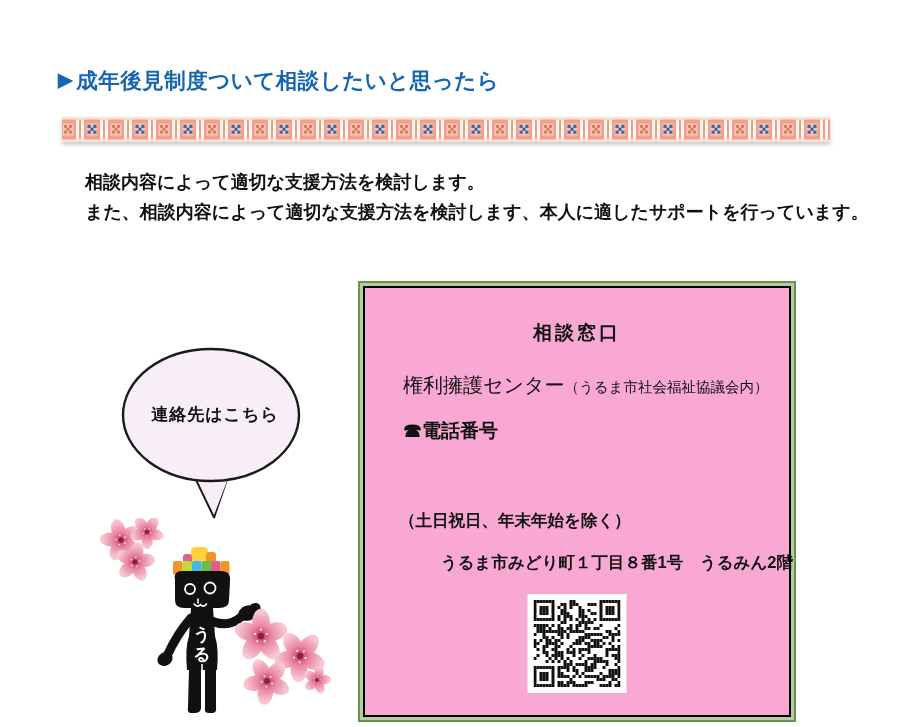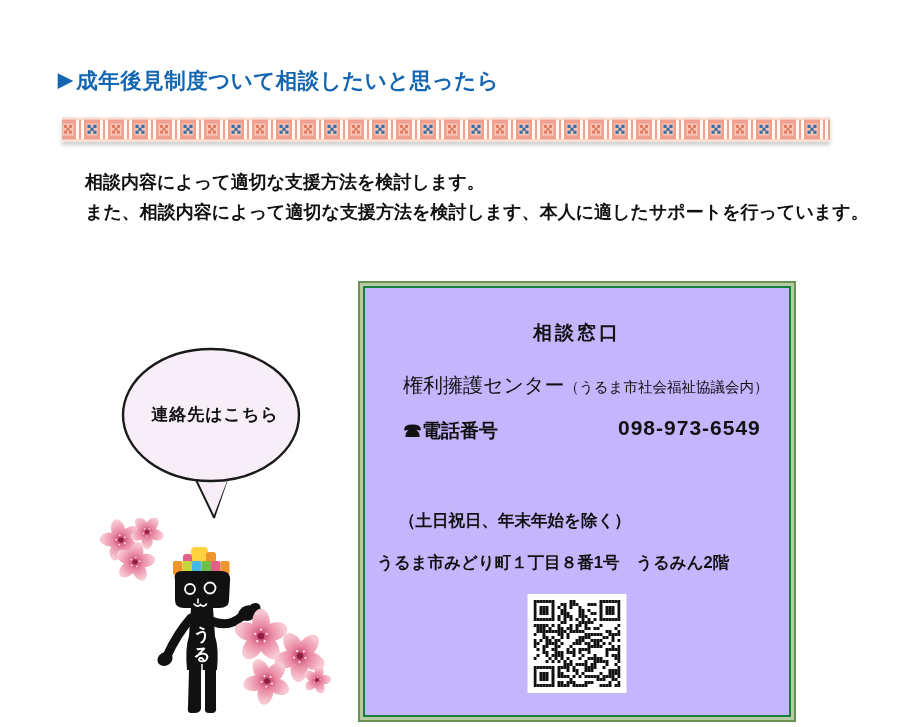--- a/index.html
+++ b/index.html
@@ -24,34 +24,34 @@
   .bubble-text{position:absolute;left:132px;top:403px;width:166px;text-align:center;
     font-size:17px;font-weight:700;color:#111;letter-spacing:1px;white-space:nowrap;font-family:Liberation Mono, monospace;}
 
   
   .mascot-svg{position:absolute;left:95px;top:518px;width:250px;height:209px;}
 
   
   .info-box{position:absolute;left:358px;top:281px;width:438px;height:441px;
     box-sizing:border-box;border:2px solid #68924f;background:#b7cba3;padding:3px;}
   .info-box-inner{position:relative;width:100%;height:100%;box-sizing:border-box;
-    border:2px solid #15803d;background:#c4b5fd;color:#111;}
+    border:2px solid #000000;background:#f9a8d4;color:#111;}
   .ib-title{position:absolute;left:0;top:32px;width:100%;text-align:center;
     font-size:19px;font-weight:700;letter-spacing:3px;}
   .ib-center-line{position:absolute;left:38px;top:84px;white-space:nowrap;font-weight:400;}
   .ib-center-name{font-size:20px;}
   .ib-center-note{font-size:14.5px;}
   .ib-row-phone{position:absolute;left:38px;top:130px;width:100%;font-weight:700;white-space:nowrap;}
   .ib-row-phone .lbl{font-size:19px;}
   .ib-row-phone .val{position:absolute;left:215px;top:-2px;font-size:21px;letter-spacing:1px;}
   .ib-row-hours{position:absolute;left:60px;top:177px;width:100%;font-weight:700;white-space:nowrap;}
   .ib-row-hours .lbl{font-size:19px;letter-spacing:2px;}
   .ib-row-hours .val{position:absolute;left:162px;top:-2px;font-size:21px;letter-spacing:1px;}
   .ib-note{position:absolute;left:34px;top:222px;font-size:16.5px;font-weight:700;white-space:nowrap;}
-  .ib-address{position:absolute;left:12px;top:264px;width:100%;text-align:left;
+  .ib-address{position:absolute;left:4px;top:264px;width:100%;text-align:right;
     font-size:16.5px;font-weight:700;white-space:nowrap;}
   .qr-wrap{position:absolute;left:50%;top:306px;transform:translateX(-50%);
     background:#ffffff;padding:6px;line-height:0;}
 </style>
 </head>
 <body>
 
 <div class="page">
 
   <div class="heading">
@@ -190,21 +190,20 @@
       <div class="ib-title">相談窓口</div>
 
       <div class="ib-center-line">
         <span class="ib-center-name">権利擁護センター</span><span class="ib-center-note">（うるま市社会福祉協議会内）</span>
       </div>
 
       <div class="ib-row-phone">
         <span class="lbl">
           <span>☎</span><span>電話番号</span>
         </span>
-        <span class="val">098-973-6549</span>
       </div>
 
 
       <div class="ib-note">（土日祝日、年末年始を除く）</div>
 
       <div class="ib-address">うるま市みどり町１丁目８番1号　うるみん2階</div>
 
       <div class="qr-wrap">
         <svg id="qr-svg" width="87" height="87">
             <rect width="87" height="87" fill="#fff"></rect>

